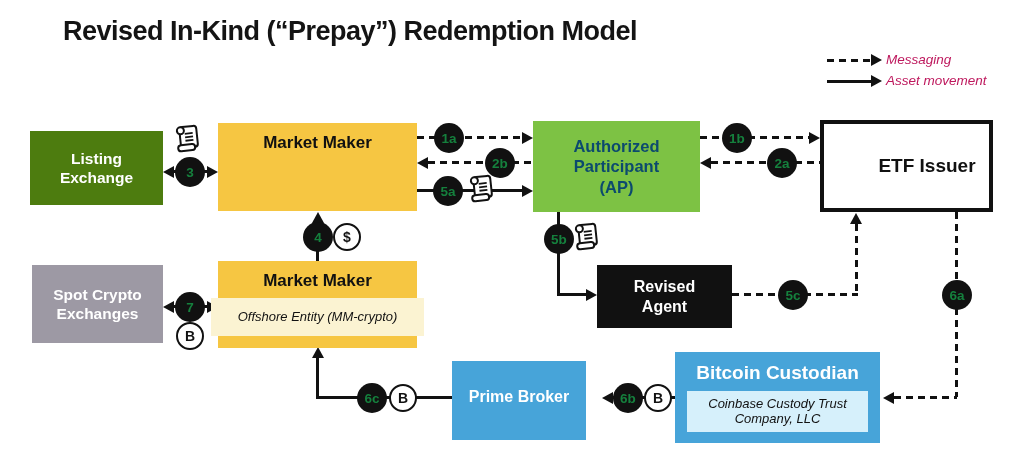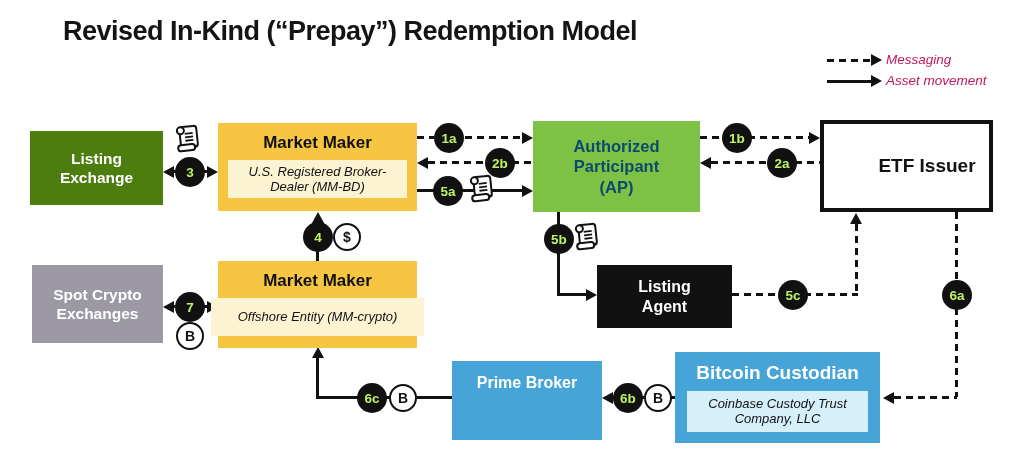--- a/index.html
+++ b/index.html
@@ -29,21 +29,21 @@
   
   .hl{position:absolute;height:3px;background:#111;}
   .hd{position:absolute;height:3px;background:repeating-linear-gradient(90deg,#111 0 7px,transparent 7px 12px);}
   .vl{position:absolute;width:3px;background:#111;}
   .vd{position:absolute;width:3px;background:repeating-linear-gradient(180deg,#111 0 7px,transparent 7px 12px);}
   .ah{position:absolute;width:0;height:0;}
   .ah.r{border-left:11px solid #111;border-top:6px solid transparent;border-bottom:6px solid transparent;}
   .ah.l{border-right:11px solid #111;border-top:6px solid transparent;border-bottom:6px solid transparent;}
   .ah.u{border-bottom:11px solid #111;border-left:6px solid transparent;border-right:6px solid transparent;}
   
-  .badge{position:absolute;width:30px;height:30px;border-radius:50%;background:#111;color:#bef264;
+  .badge{position:absolute;width:30px;height:30px;border-radius:50%;background:#111;color:#15803d;
          font-weight:bold;font-size:13.5px;display:flex;align-items:center;justify-content:center;
          transform:translate(-50%,-50%);}
   .coin{position:absolute;width:24px;height:24px;border:2.5px solid #111;border-radius:50%;
         background:#fff;color:#111;font-weight:bold;font-size:14px;display:flex;align-items:center;
         justify-content:center;transform:translate(-50%,-50%);}
   .scroll{position:absolute;transform:translate(-50%,-50%) rotate(-6deg);}
   
   .legend-label{position:absolute;font-style:italic;font-size:13.5px;color:#be185d;white-space:nowrap;}
 </style>
 </head>
@@ -104,45 +104,44 @@
 <div class="hl" style="left:172px;top:305px;width:37px;"></div>
 <div class="ah l" style="left:163px;top:301px;"></div>
 <div class="ah r" style="left:207px;top:301px;"></div>
 
 <div class="node purple" style="left:30px;top:131px;width:133px;height:74px;">
   <div class="ttl" style="font-size:15.5px;width:100px;">Listing Exchange</div>
 </div>
 
 <div class="node yellow" style="left:218px;top:123px;width:199px;height:88px;justify-content:flex-start;padding-top:9px;">
   <div class="ttl" style="font-size:17px;">Market Maker</div>
-  <div class="inner cream" style="width:179px;height:38px;margin-top:7px;font-size:13px;">U.S. Registered Broker-Dealer (MM-BD)</div>
 </div>
 
 <div class="node green" style="left:533px;top:121px;width:167px;height:91px;">
   <div class="ttl" style="font-size:16.5px;width:120px;">Authorized Participant (AP)</div>
 </div>
 
 <div class="node etf" style="left:820px;top:120px;width:173px;height:92px;">
   <div class="ttl" style="font-size:19px;margin-left:41px;">ETF Issuer</div>
 </div>
 
 <div class="node gray" style="left:32px;top:265px;width:131px;height:78px;">
   <div class="ttl" style="font-size:15.5px;width:110px;">Spot Crypto Exchanges</div>
 </div>
 
 <div class="node yellow" style="left:218px;top:261px;width:199px;height:87px;justify-content:flex-start;padding-top:9px;">
   <div class="ttl" style="font-size:17px;">Market Maker</div>
   <div class="inner cream" style="width:213px;height:38px;margin-top:7px;font-size:13px;">Offshore Entity (MM-crypto)</div>
 </div>
 
 <div class="node blackbox" style="left:597px;top:265px;width:135px;height:63px;">
-  <div class="ttl" style="font-size:16px;width:90px;">Listing Agent</div>
-</div>
-
-<div class="node bluebox" style="left:452px;top:361px;width:150px;height:79px;justify-content:space-between;padding-top:12px;">
+  <div class="ttl" style="font-size:16px;width:90px;">Revised Agent</div>
+</div>
+
+<div class="node bluebox" style="left:452px;top:361px;width:134px;height:79px;justify-content:space-between;padding-top:26px;">
   <div class="ttl" style="font-size:16px;">Prime Broker</div>
 </div>
 
 <div class="node bluebox" style="left:675px;top:352px;width:205px;height:91px;justify-content:flex-start;padding-top:9px;">
   <div class="ttl" style="font-size:19px;">Bitcoin Custodian</div>
   <div class="inner lblue" style="width:181px;height:41px;margin-top:6px;font-size:13px;">Coinbase Custody Trust Company, LLC</div>
 </div>
 
 <div class="badge" style="left:190px;top:172px;">3</div>
 <div class="badge" style="left:449px;top:138px;">1a</div>

